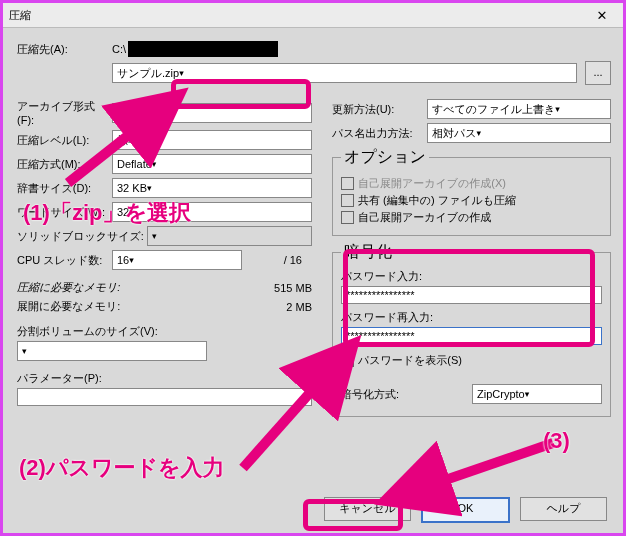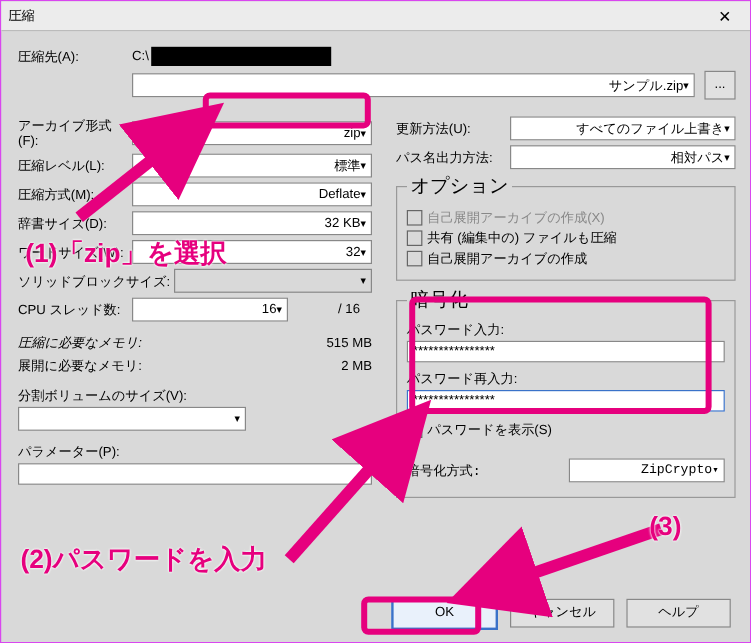--- a/index.html
+++ b/index.html
@@ -1,29 +1,29 @@
 <!DOCTYPE html>
 <html><head>
 <meta charset="utf-8">
 <style>
 html,body{margin:0;padding:0;font-family:"MS UI Gothic","Meiryo",sans-serif;font-size:11px;color:#000;}
-.window{width:626px;height:536px;background:#d9d9d9;border:1px solid #d946ef;box-sizing:border-box;position:relative;overflow:hidden;}
+.window{width:626px;height:536px;background:#d9d9d9;border:3px solid #d946ef;box-sizing:border-box;position:relative;overflow:hidden;}
 .titlebar{height:24px;background:#ececec;border-bottom:1px solid #bbb;display:flex;align-items:center;padding:0 6px;}
 .titlebar .title{flex:1;}
 .titlebar .close{width:30px;text-align:center;font-size:13px;}
 .row{display:flex;align-items:center;margin:4px 0;}
 .content{position:absolute;top:24px;left:0;right:0;bottom:0;padding:10px 12px 10px 14px;}
 .lbl{width:95px;display:inline-block;}
 .lblR{width:95px;display:inline-block;}
 select,input[type=text]{background:#fff;border:1px solid #888;height:18px;font-size:11px;padding:0 4px;box-sizing:border-box;}
 .cols{display:flex;gap:20px;}
 .colL{width:295px;}
 .colR{flex:1;}
 .val{flex:1;text-align:right;padding-right:10px;}
-.fake-select{background:#fff;border:1px solid #888;height:18px;display:flex;align-items:center;justify-content:flex-end;padding:0 4px;min-width:120px;}
+.fake-select{background:#fff;border:1px solid #888;height:18px;display:flex;align-items:center;justify-content:flex-start;padding:0 4px;min-width:120px;}
 .caret{font-size:9px;}
 fieldset{border:1px solid #999;padding:6px 8px 8px 8px;margin:4px 0;}
 legend{padding:0 3px;font-size:16px;}
 .chk{display:flex;align-items:center;gap:4px;margin:2px 0;}
 .box{width:11px;height:11px;border:1px solid #666;display:inline-block;}
 .btn{background:#e1e1e1;border:1px solid #888;height:22px;min-width:85px;text-align:center;line-height:20px;font-size:11px;}
 .btn.primary{border:2px solid #3a72c9;background:#e9f1fb;line-height:18px;}
 .buttons{position:absolute;bottom:10px;right:16px;display:flex;gap:10px;}
 .redacted{background:#000;display:inline-block;height:16px;}
 
@@ -173,34 +173,34 @@
         <fieldset style="margin-top:6px;">
           <legend>暗号化</legend>
           <div>パスワード入力:</div>
           <input type="text" style="width: 100%; margin: 2px 0px 6px;" value="****************">
           <div>パスワード再入力:</div>
           <input type="text" style="width: 100%; margin: 2px 0px 6px; border: 1px solid rgb(58, 114, 201);" value="****************">
           <div class="chk">
               <span class="box"></span>
               <span>パスワードを表示(S)</span>
             </div>
-          <div class="row" style="margin-top:16px;font-family:Liberation Mono, monospace;">
+          <div class="row" style="margin-top:16px;">
               <span style="flex:1;">暗号化方式:</span>
             <div class="fake-select" style="width:95px;">
               <span>ZipCrypto</span>
                 <span class="caret">▾</span>
               </div>
             </div>
         </fieldset>
       </div>
     </div>
 
     <div class="buttons">
+      <div class="btn">キャンセル</div>
       <div class="btn primary">OK</div>
-      <div class="btn">キャンセル</div>
       <div class="btn">ヘルプ</div>
     </div>
   </div>
 
   <div class="highlight-box" style="left:168px;top:76px;width:140px;height:30px;"></div>
   <div class="highlight-box" style="left:340px;top:246px;width:252px;height:98px;"></div>
   <div class="highlight-box" style="left:300px;top:496px;width:100px;height:32px;"></div>
 
   <svg class="arrow" style="left:55px;top:85px;" width="130" height="100">
     <defs>

